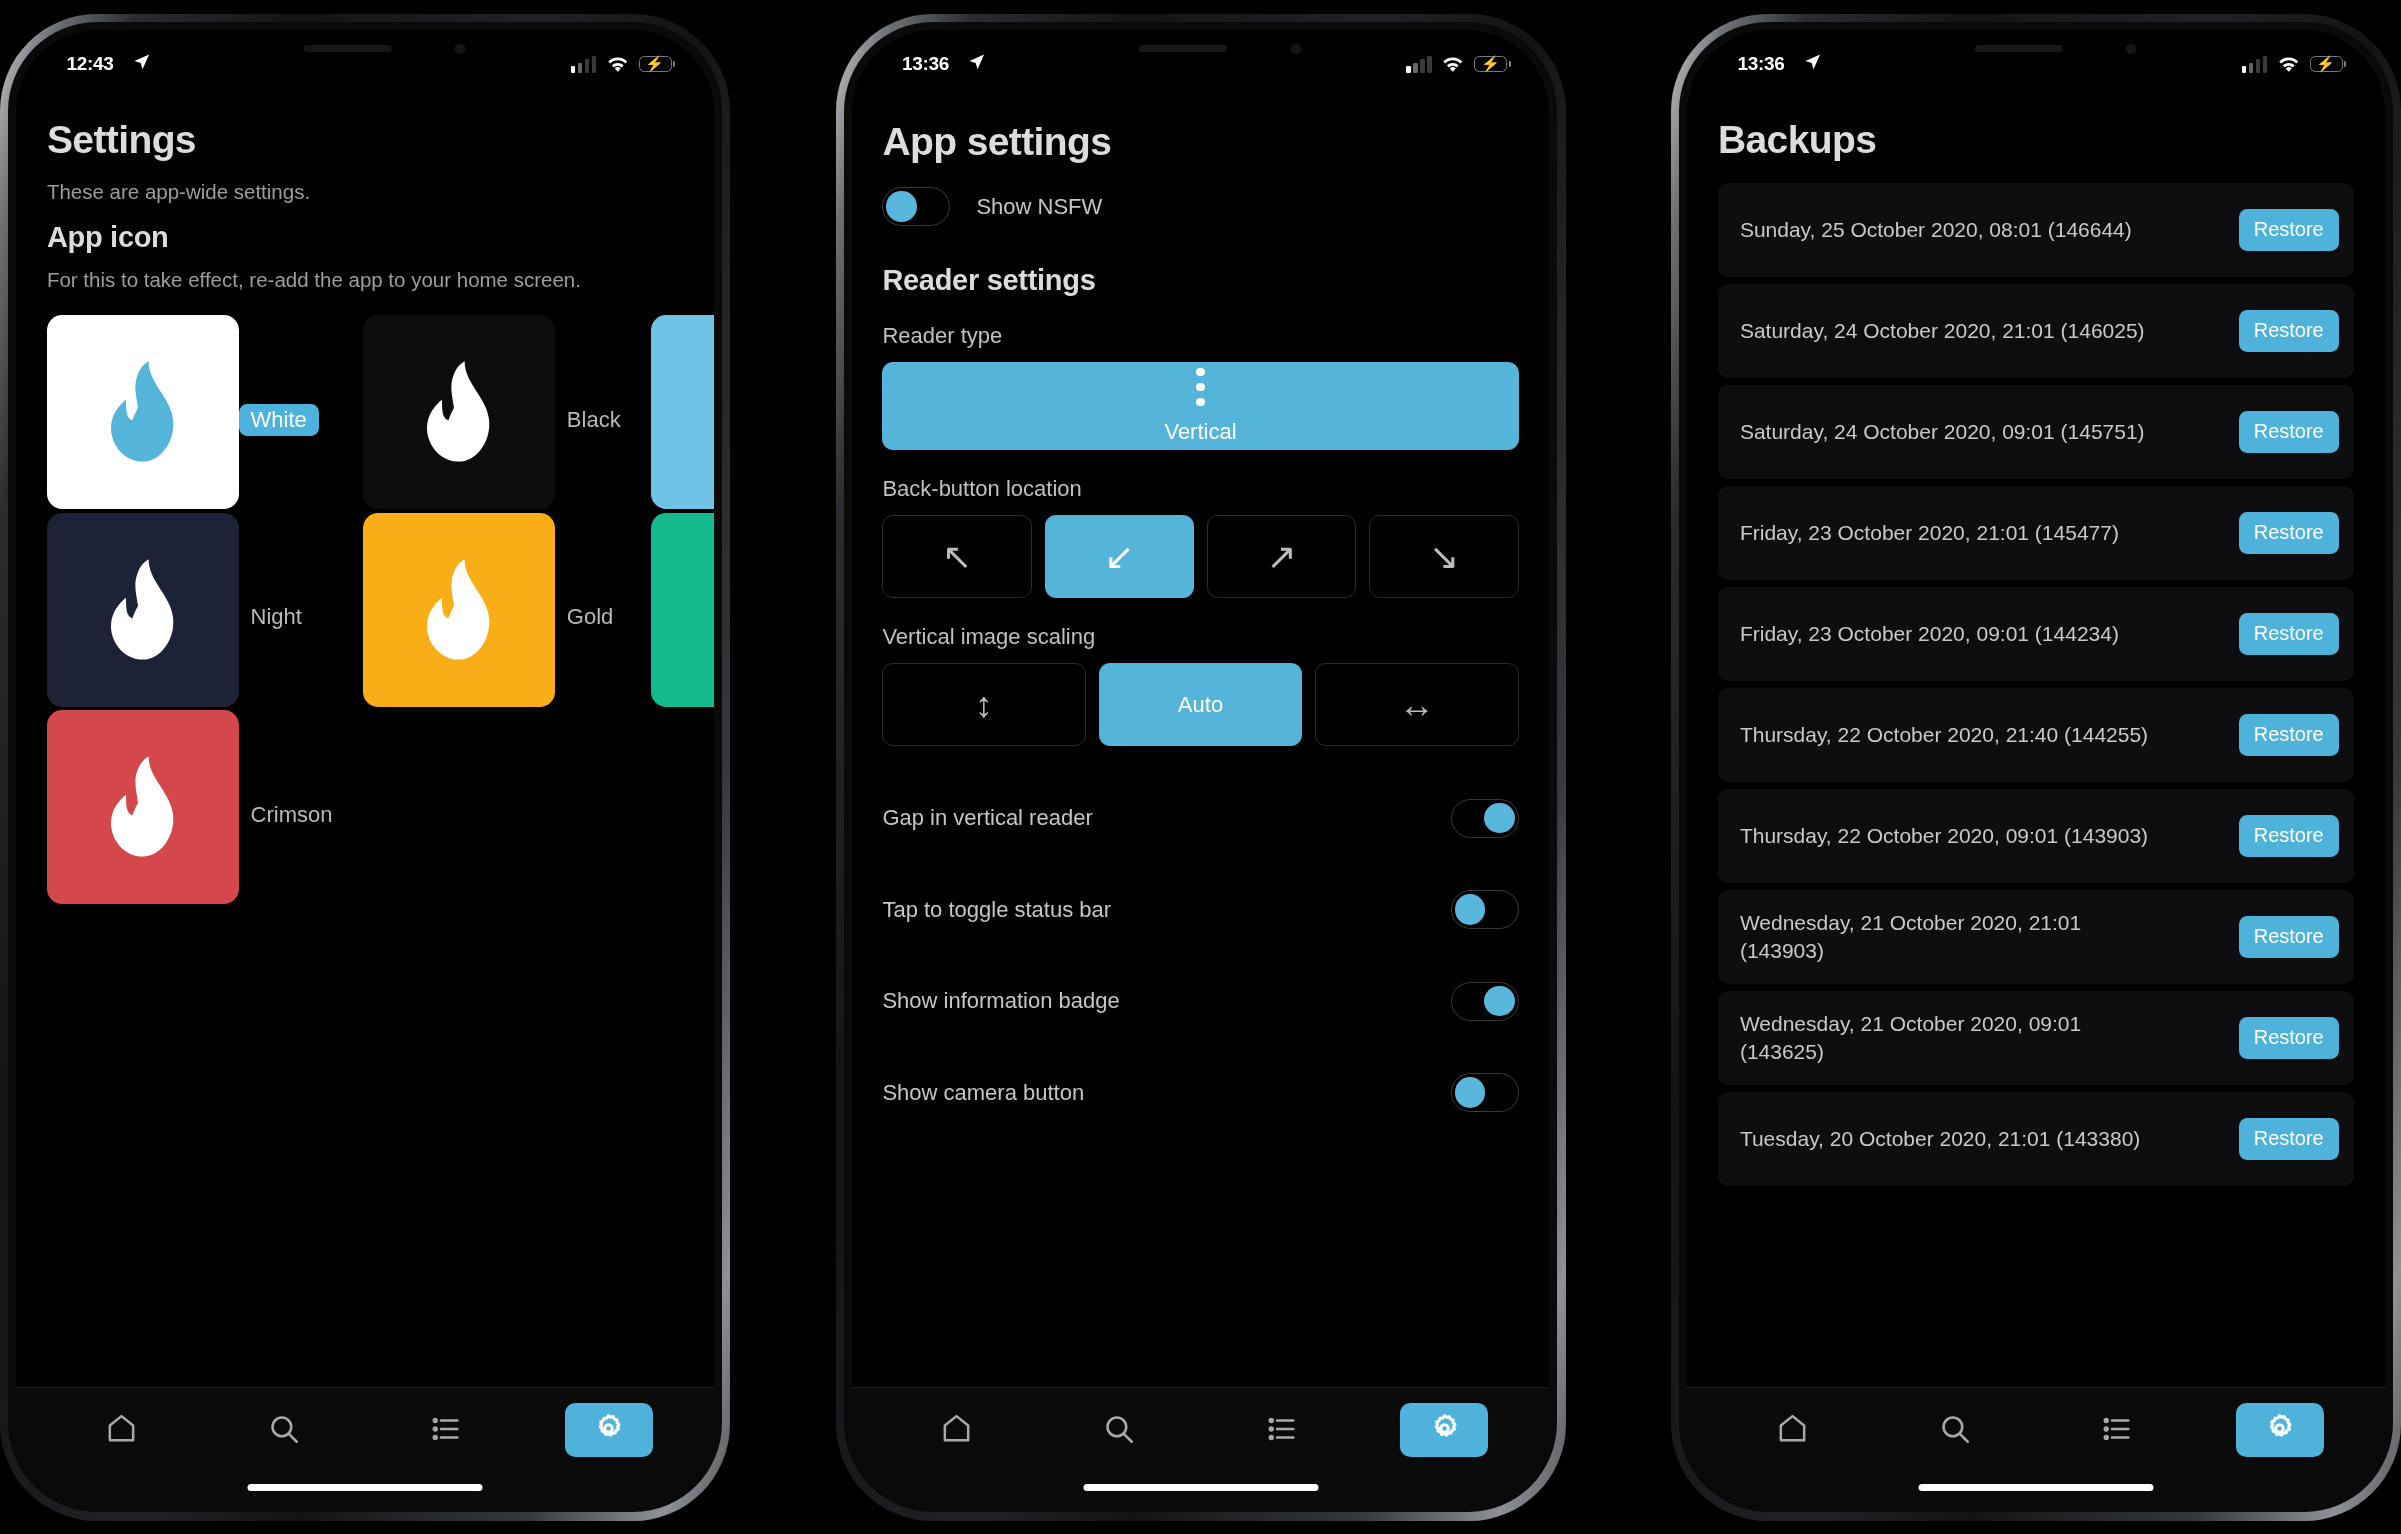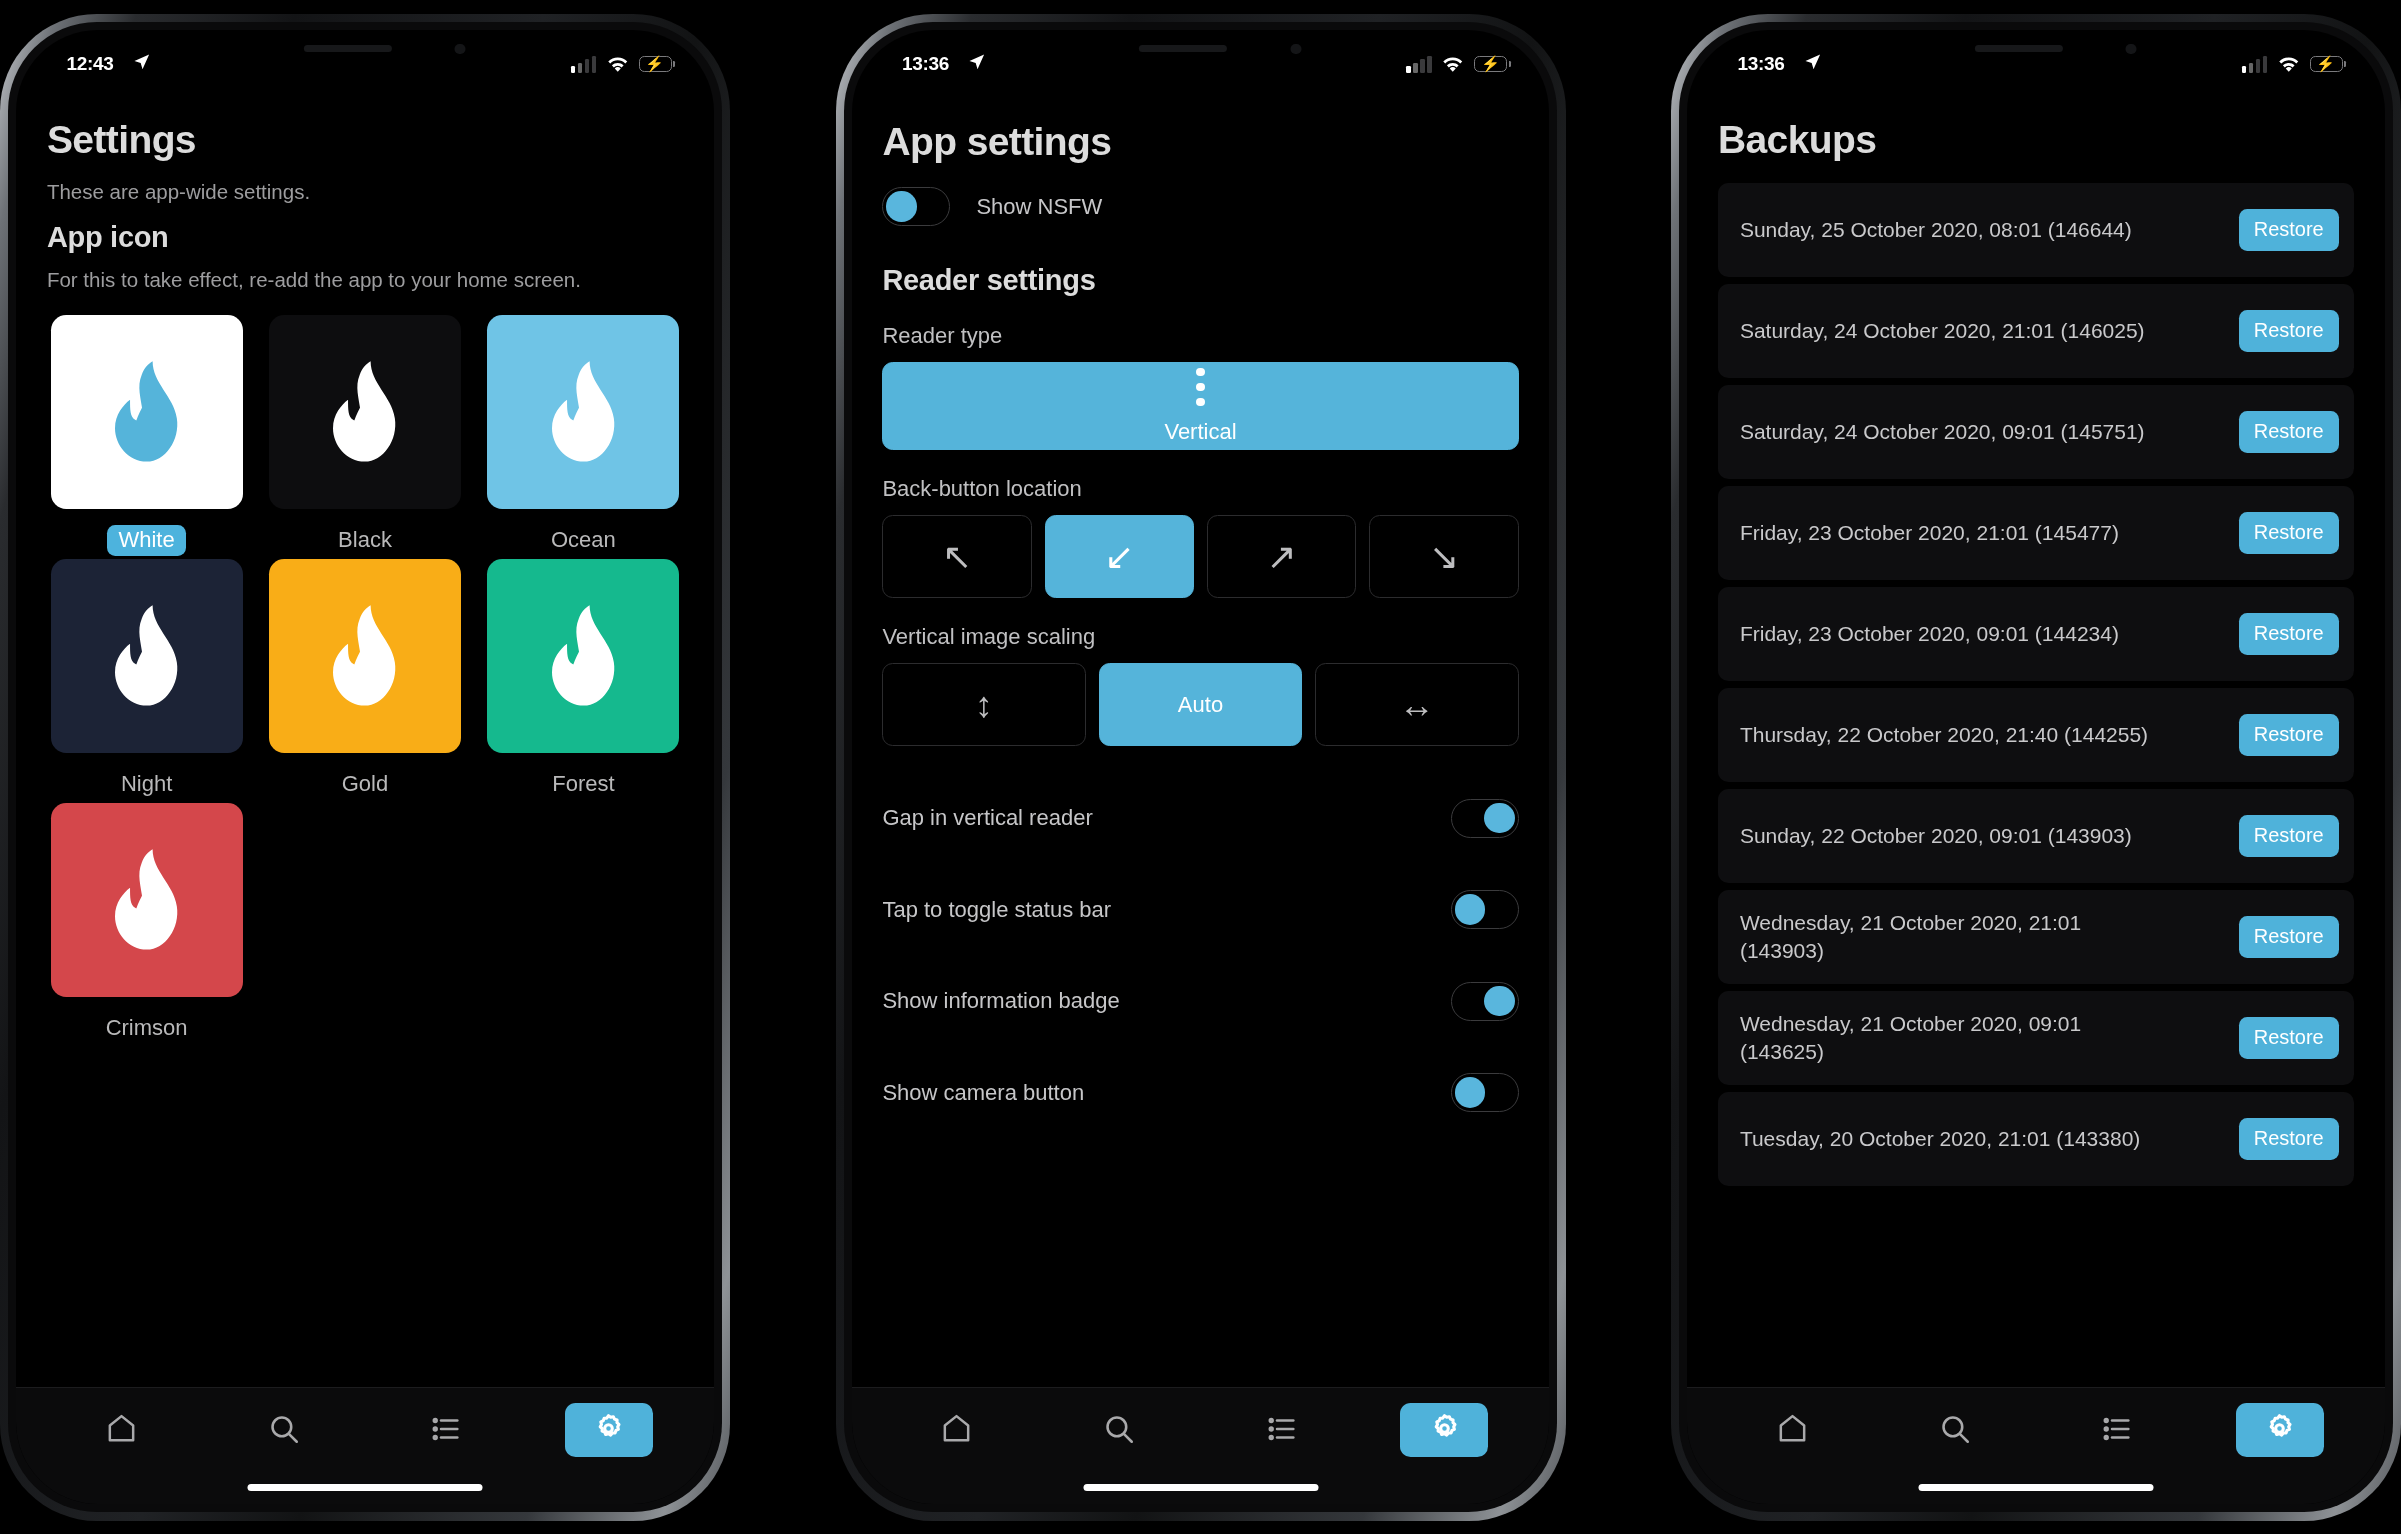--- a/index.html
+++ b/index.html
@@ -166,21 +166,21 @@
   }
 
   
   .icon-grid {
     margin-top: 22px;
     display: grid;
     grid-template-columns: repeat(3, 1fr);
     column-gap: 19px;
     row-gap: 3.5px;
   }
-  .icon-cell { display: flex; flex-direction: column; align-items: center; }
+  .icon-cell { display: flex; flex-direction: row; align-items: center; }
   .icon-tile {
     width: 192px; height: 194px;
     border-radius: 15.2px;
     display: flex; align-items: center; justify-content: center;
     overflow: hidden;
   }
   .icon-label {
     margin-top: 15.2px;
     font-size: 22px;
     color: #b9b9ba;
@@ -679,21 +679,21 @@
   </div>
   <div class="backup-row">
     <span class="backup-date">Friday, 23 October 2020, 09:01 (144234)</span>
     <button class="restore-btn">Restore</button>
   </div>
   <div class="backup-row">
     <span class="backup-date">Thursday, 22 October 2020, 21:40 (144255)</span>
     <button class="restore-btn">Restore</button>
   </div>
   <div class="backup-row">
-    <span class="backup-date">Sunday, 22 October 2020, 09:01 (143903)</span>
+    <span class="backup-date">Thursday, 22 October 2020, 09:01 (143903)</span>
     <button class="restore-btn">Restore</button>
   </div>
   <div class="backup-row">
     <span class="backup-date">Wednesday, 21 October 2020, 21:01 (143903)</span>
     <button class="restore-btn">Restore</button>
   </div>
   <div class="backup-row">
     <span class="backup-date">Wednesday, 21 October 2020, 09:01 (143625)</span>
     <button class="restore-btn">Restore</button>
   </div>

